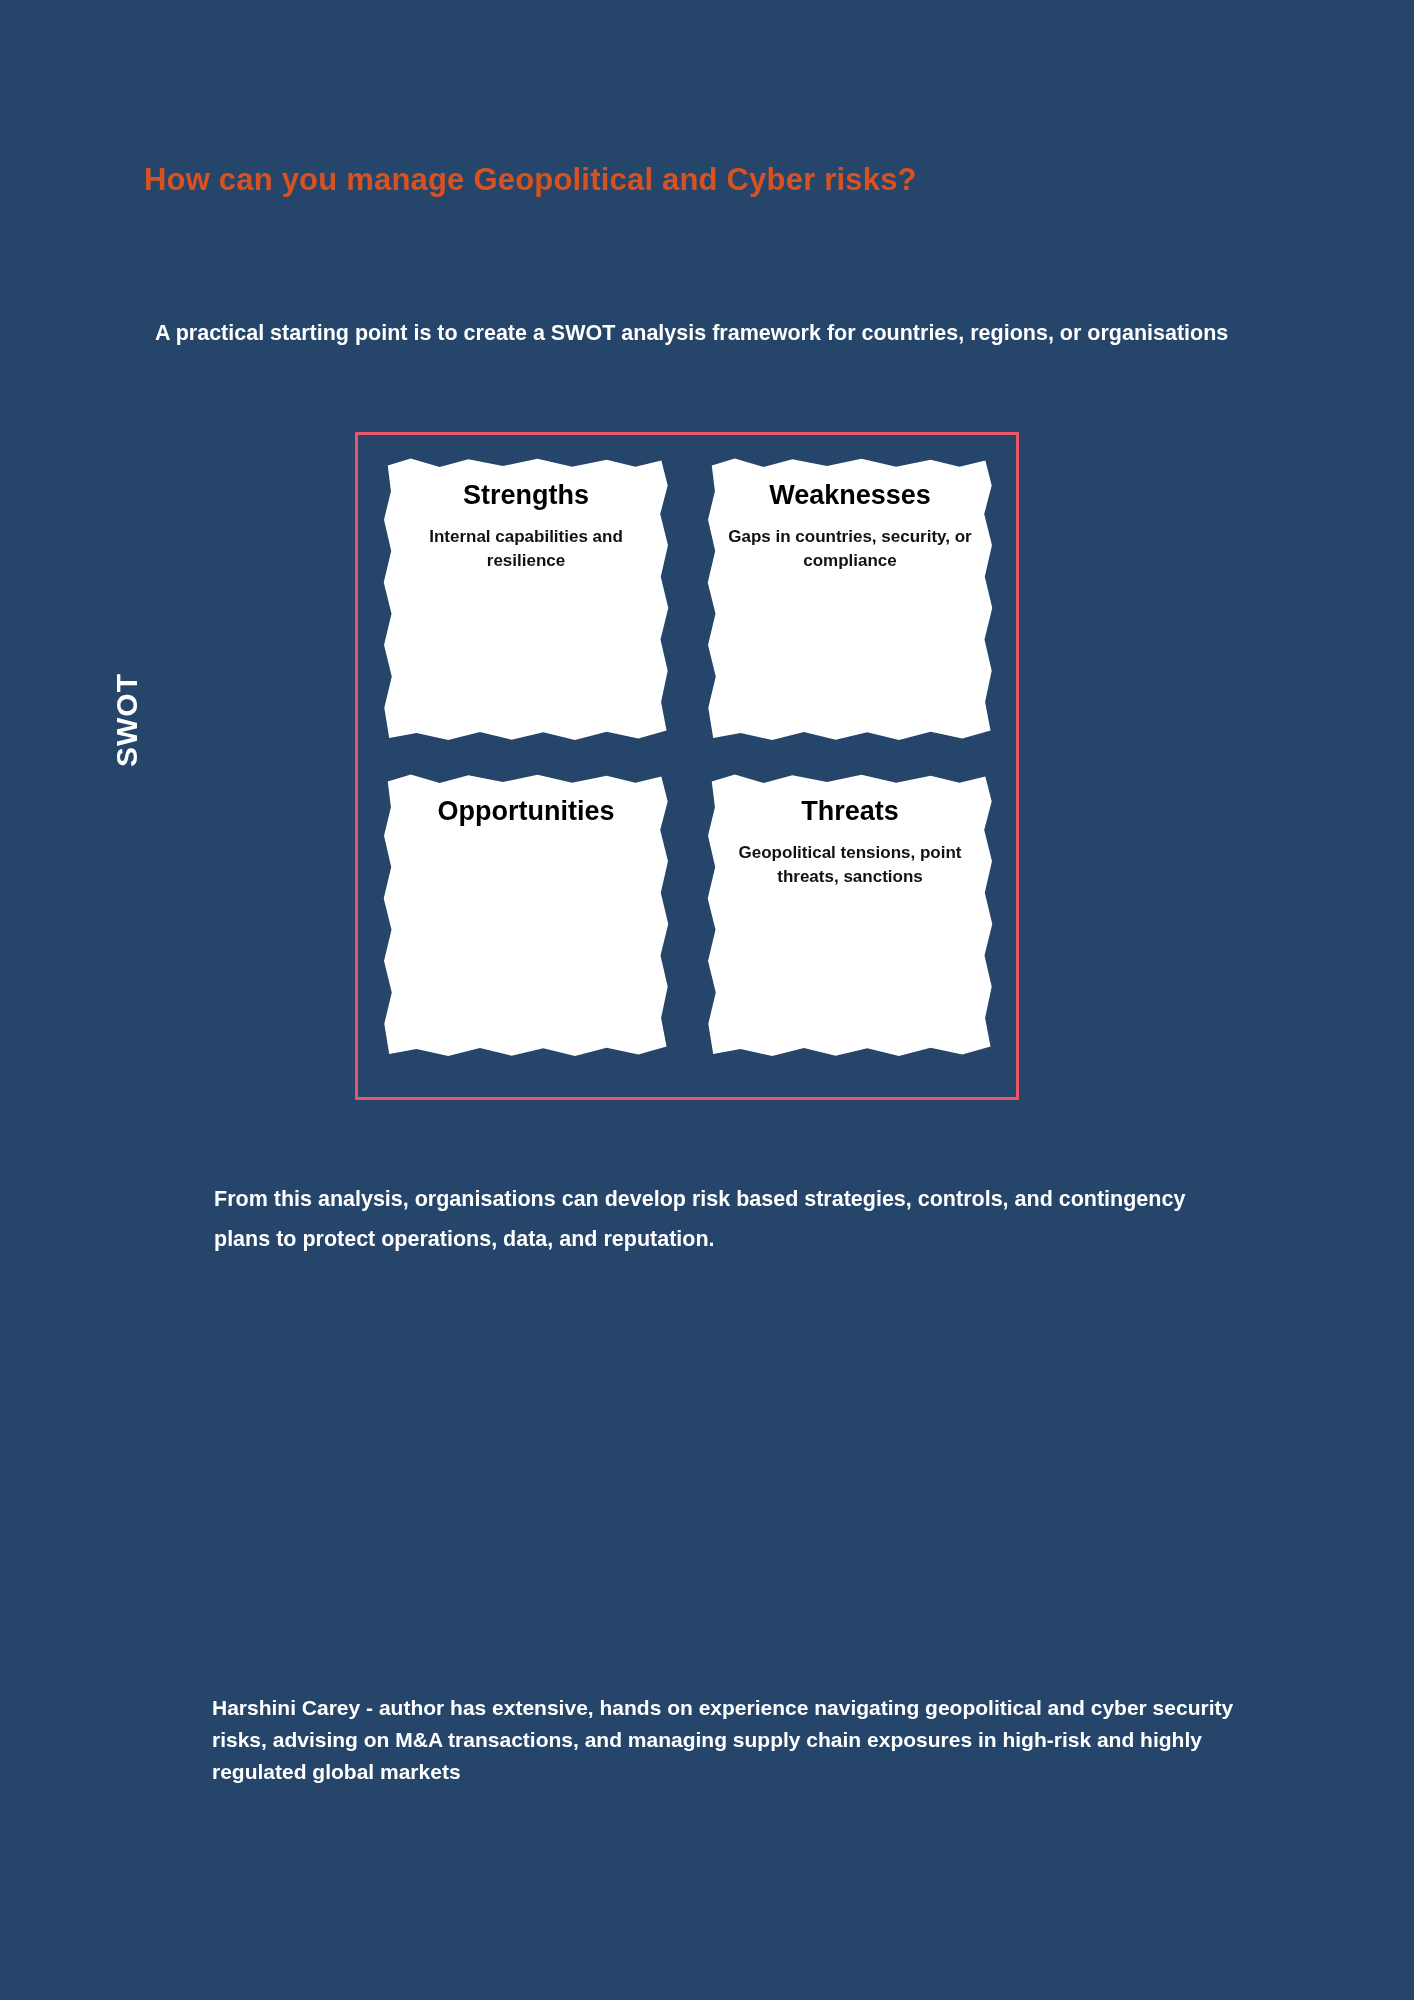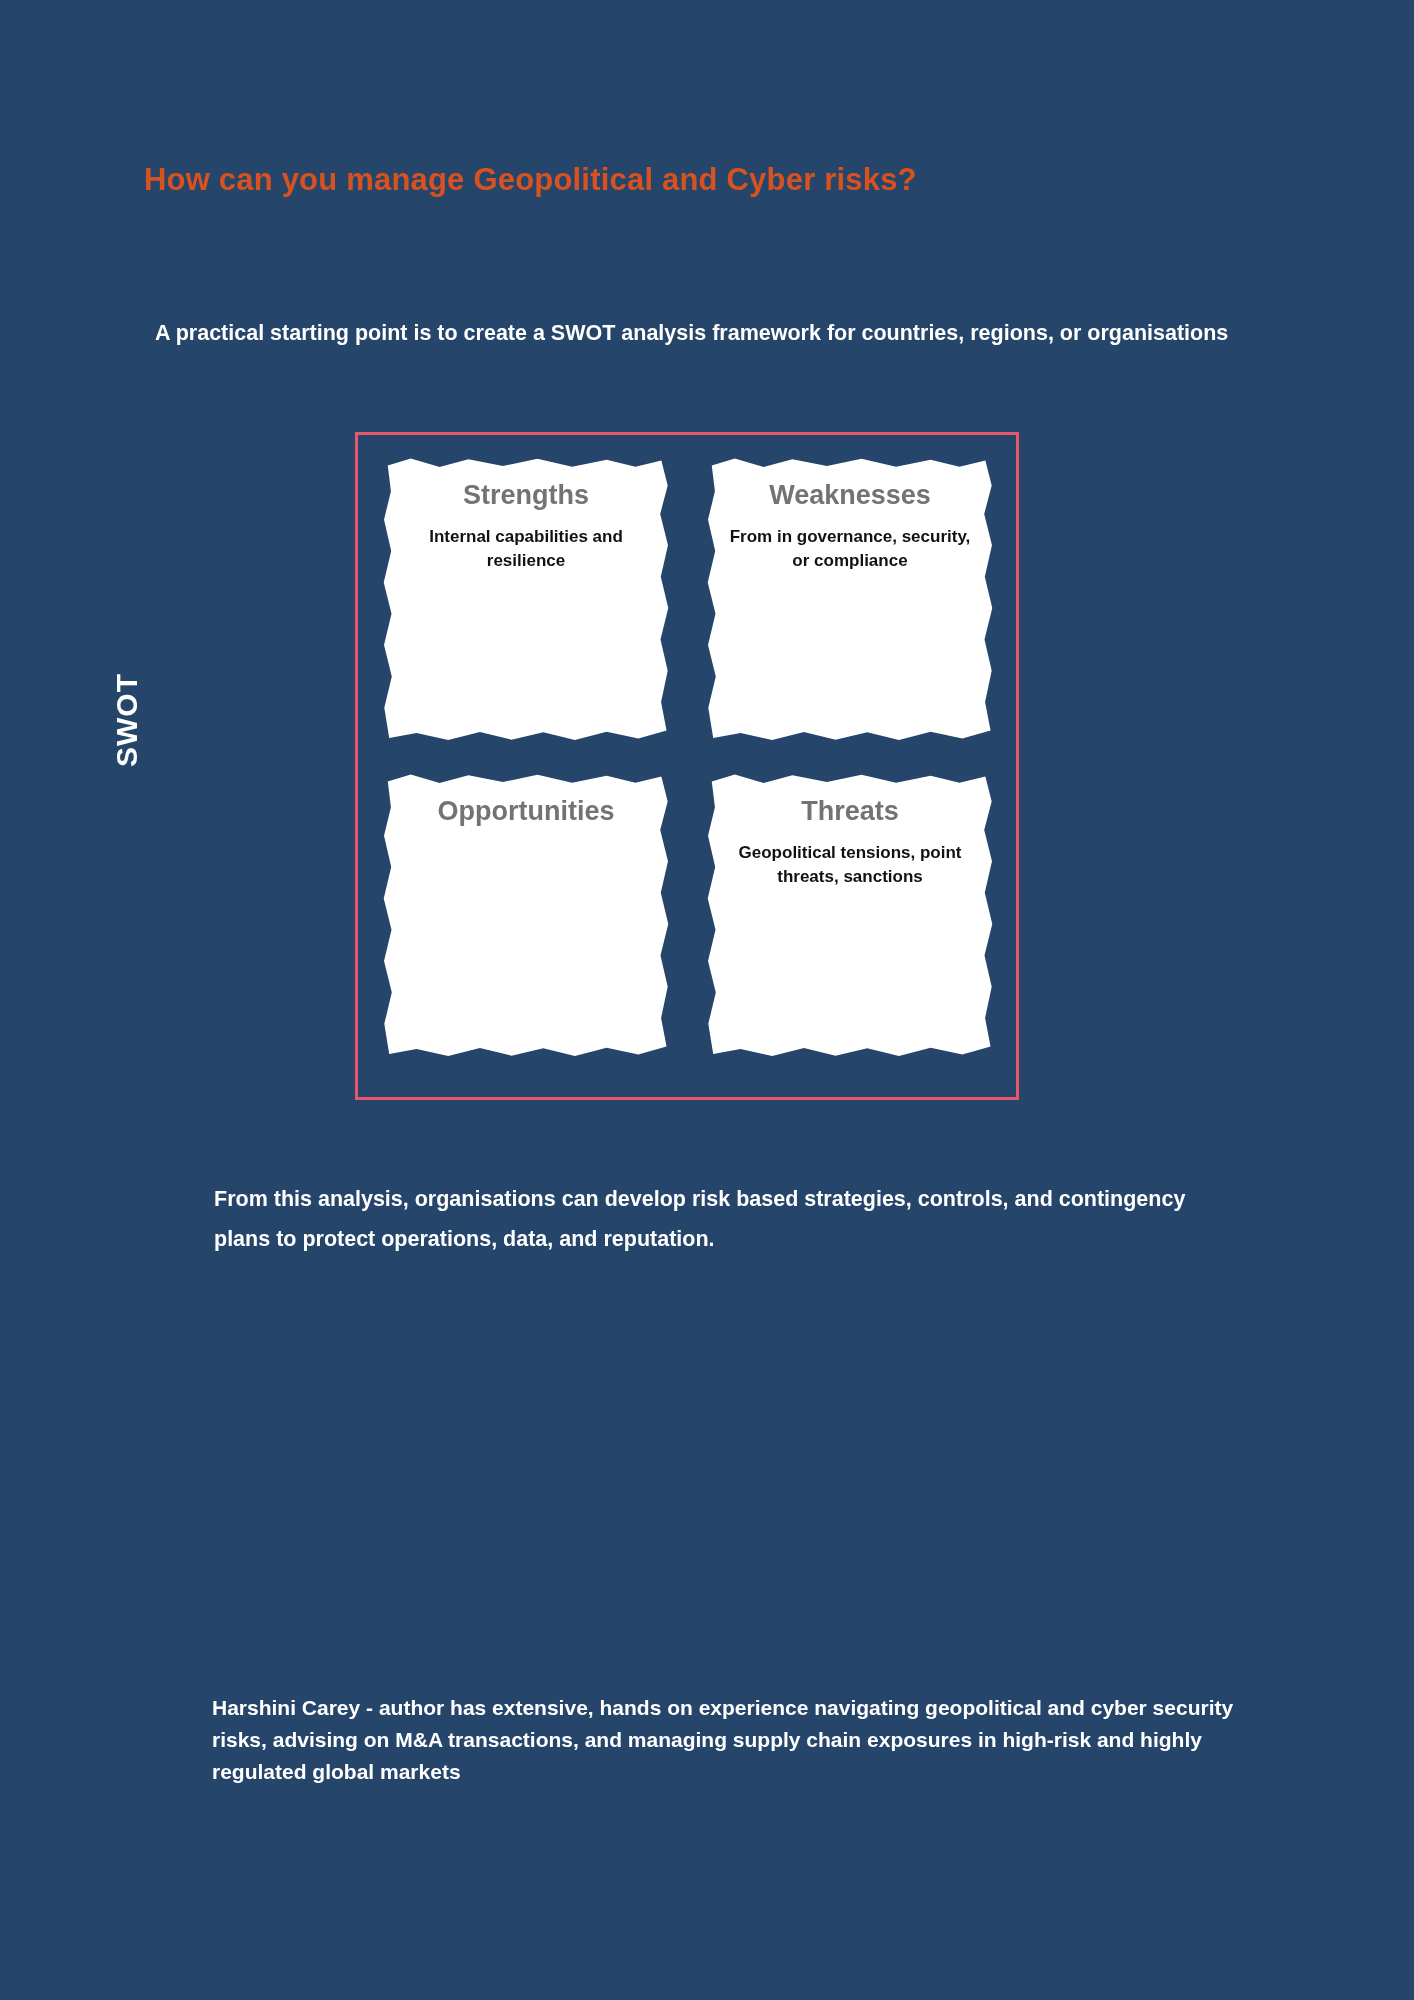--- a/index.html
+++ b/index.html
@@ -84,21 +84,21 @@
     );
   }
   .quad.q1 { left: 24px;  top: 22px; }
   .quad.q2 { left: 348px; top: 22px; }
   .quad.q3 { left: 24px;  top: 338px; }
   .quad.q4 { left: 348px; top: 338px; }
 
   .quad-title {
     font-size: 27px;
     font-weight: bold;
-    color: #737373;
+    color: #000000;
     line-height: 1.25;
     margin-bottom: 12px;
   }
   .quad-body {
     font-size: 17px;
     font-weight: bold;
     color: #111111;
     text-align: center;
     line-height: 1.45;
     width: 90%;
@@ -141,21 +141,21 @@
 
   <div class="swot-frame">
 
     <div class="quad q1">
       <div class="quad-title">Strengths</div>
       <div class="quad-body">Internal capabilities and resilience</div>
     </div>
 
     <div class="quad q2">
       <div class="quad-title">Weaknesses</div>
-      <div class="quad-body">From in governance, security, or compliance</div>
+      <div class="quad-body">Gaps in countries, security, or compliance</div>
     </div>
 
     <div class="quad q3">
       <div class="quad-title">Opportunities</div>
     </div>
 
     <div class="quad q4">
       <div class="quad-title">Threats</div>
       <div class="quad-body">Geopolitical tensions, point threats, sanctions</div>
     </div>

